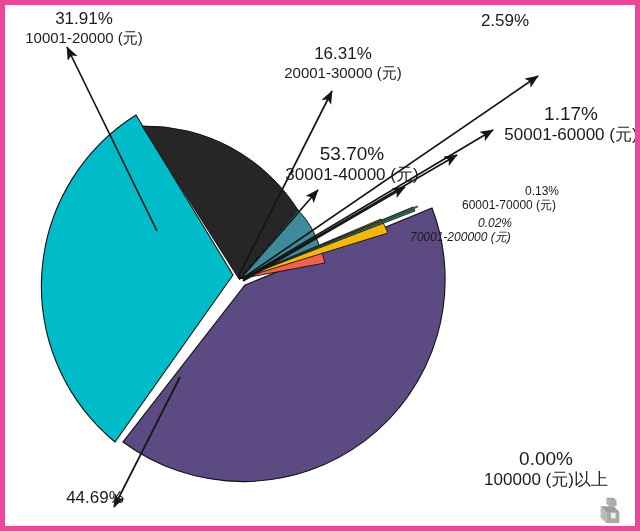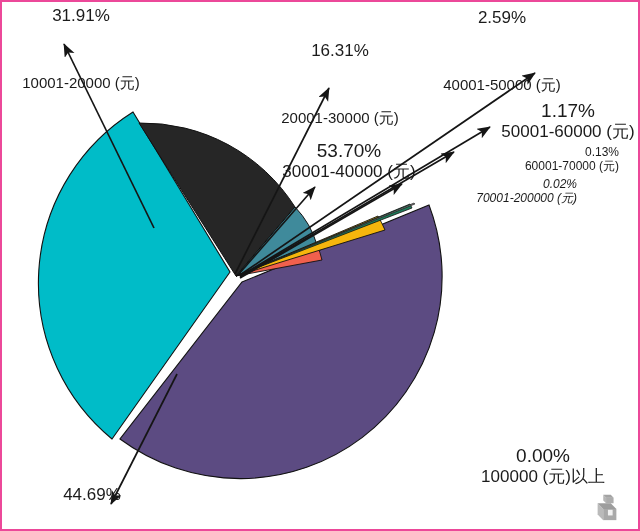--- a/index.html
+++ b/index.html
@@ -5,21 +5,21 @@
   html, body {
     margin: 0;
     padding: 0;
     background: #ffffff;
   }
   #page {
     position: relative;
     width: 640px;
     height: 531px;
     background: #ffffff;
-    border: 2px solid #ec4899;
+    border: 5px solid #ec4899;
     box-sizing: border-box;
     overflow: hidden;
     font-family: "Liberation Sans", "DejaVu Sans", sans-serif;
     color: #1d1d1d;
   }
   #chart-svg {
     position: absolute;
     left: 0;
     top: 0;
     width: 640px;
@@ -33,25 +33,25 @@
   }
   .label .pct {
     display: block;
     text-align: center;
   }
   .label .cat {
     display: block;
     text-align: center;
   }
   .lbl-big .pct { font-size: 17px; }
-  .lbl-big .cat { font-size: 15px; margin-top: 48px; }
+  .lbl-big .cat { font-size: 15px; }
   .lbl-mid .pct { font-size: 19px; }
   .lbl-mid .cat { font-size: 17px; }
-  .lbl-sm .pct  { font-size: 12px; text-align: right; }
-  .lbl-sm .cat  { font-size: 12px; text-align: right; }
+  .lbl-sm .pct  { font-size: 12px; text-align: center; margin-top: 36px; }
+  .lbl-sm .cat  { font-size: 12px; text-align: left; }
 
   #watermark {
     position: absolute;
     left: 590px;
     top: 489px;
     width: 30px;
     height: 32px;
     opacity: 0.85;
   }
 </style>
@@ -130,21 +130,20 @@
     <span class="cat">10001-20000 (元)</span>
   </div>
 
   <div class="label lbl-big" style="left:263px; top:39px; width:150px;">
     <span class="pct">16.31%</span>
     <span class="cat">20001-30000 (元)</span>
   </div>
 
   <div class="label lbl-big" style="left:425px; top:6px; width:150px;">
     <span class="pct">2.59%</span>
-    <span class="cat">40001-50000 (元)</span>
   </div>
 
   <div class="label lbl-mid" style="left:272px; top:138px; width:150px;">
     <span class="pct">53.70%</span>
     <span class="cat">30001-40000 (元)</span>
   </div>
 
   <div class="label lbl-mid" style="left:492px; top:98px; width:148px;">
     <span class="pct">1.17%</span>
     <span class="cat">50001-60000 (元)</span>

